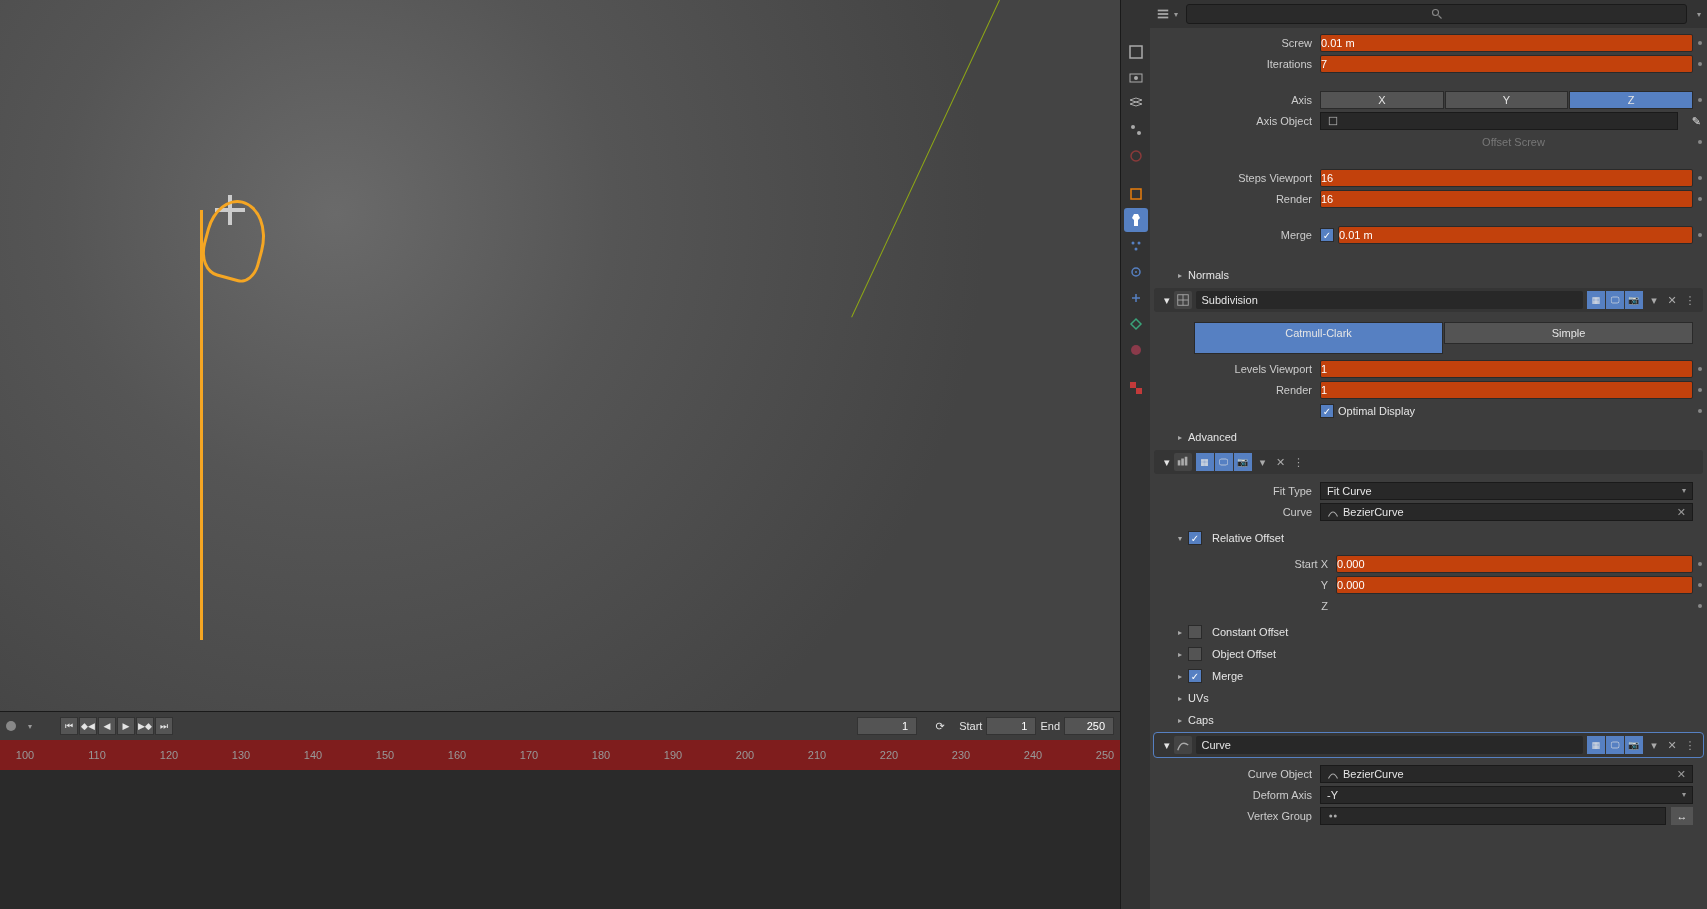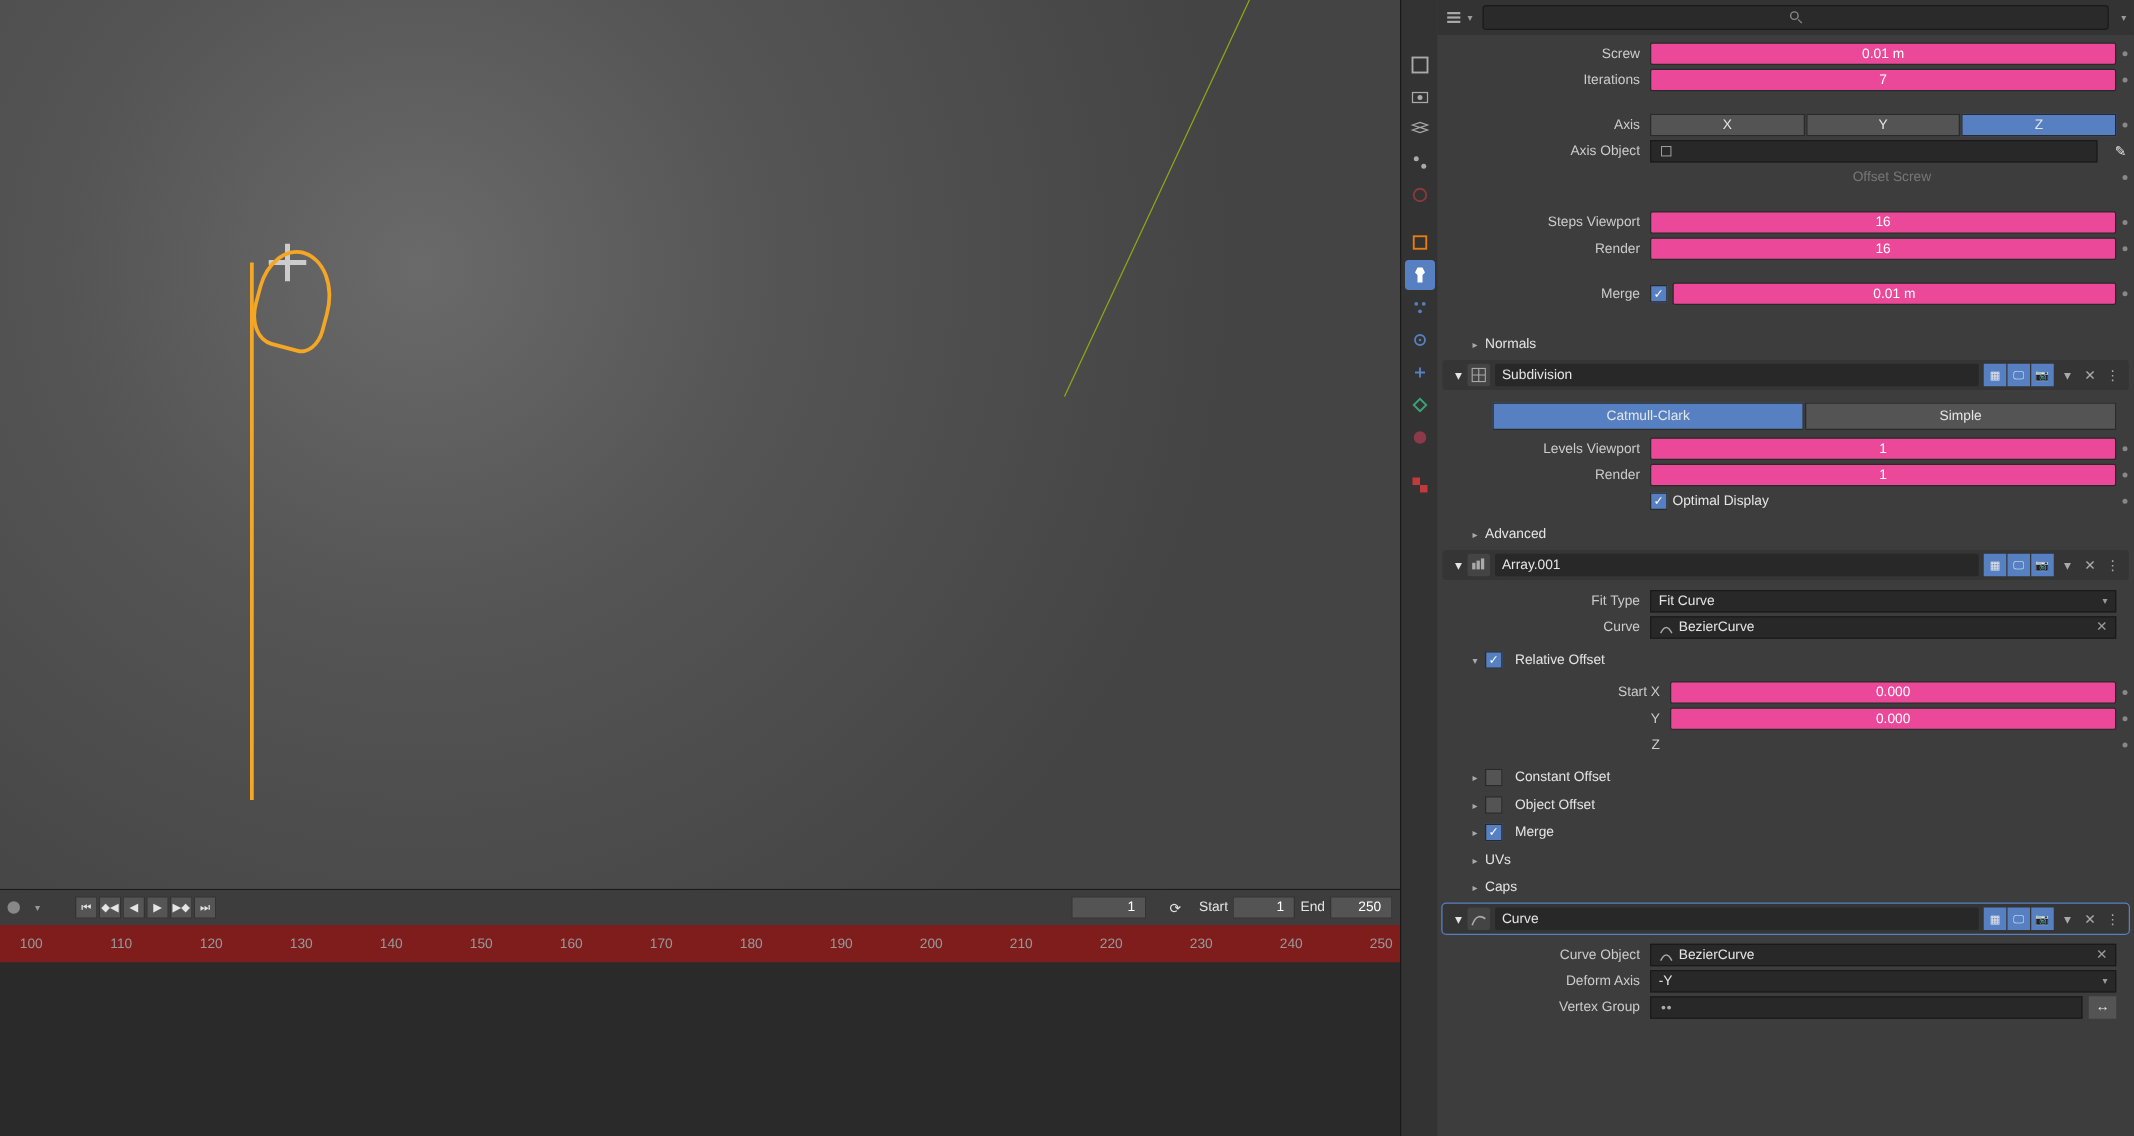--- a/index.html
+++ b/index.html
@@ -30,21 +30,21 @@
 .tool-icon svg { width: 16px; height: 16px; }
 .tool-icon.active { background: #5680c2; }
 
 .props-panel { flex: 1; background: #3d3d3d; overflow-y: auto; }
 .props-header { height: 28px; display: flex; align-items: center; padding: 0 6px; background: #333; gap: 8px; }
 .search-box { flex: 1; background: #2a2a2a; border: 1px solid #1a1a1a; border-radius: 3px; height: 20px; display: flex; align-items: center; justify-content: center; color: #888; }
 
 .prop-row { display: flex; align-items: center; height: 20px; margin: 1px 0; }
 .prop-label { width: 130px; text-align: right; padding-right: 8px; color: #ccc; font-size: 11px; }
 .prop-value { flex: 1; display: flex; gap: 1px; padding-right: 14px; }
-.num-field { flex: 1; background: #ec4899; border: 1px solid #2a2a2a; text-align: center; height: 18px; line-height: 16px; color: #fff; border-radius: 2px; }
+.num-field { flex: 1; background: #c2410c; border: 1px solid #2a2a2a; text-align: left; height: 18px; line-height: 16px; color: #fff; border-radius: 2px; }
 .btn-toggle { flex: 1; background: #545454; text-align: center; height: 18px; line-height: 16px; border: 1px solid #2a2a2a; cursor: pointer; }
 .btn-toggle.active { background: #5680c2; }
 .dropdown-field { flex: 1; background: #282828; border: 1px solid #1a1a1a; height: 18px; line-height: 16px; padding: 0 6px; position: relative; }
 .dropdown-field::after { content: '▾'; position: absolute; right: 6px; color: #999; font-size: 8px; }
 .obj-field { flex: 1; background: #282828; border: 1px solid #1a1a1a; height: 18px; line-height: 16px; padding: 0 6px; display: flex; align-items: center; gap: 4px; }
 .obj-field .x-btn { margin-left: auto; color: #999; cursor: pointer; }
 
 .checkbox { width: 14px; height: 14px; background: #545454; border: 1px solid #2a2a2a; margin-right: 4px; display: inline-flex; align-items: center; justify-content: center; }
 .checkbox.checked { background: #5680c2; }
 .checkbox.checked::after { content: '✓'; font-size: 10px; color: #fff; }
@@ -312,21 +312,21 @@
         <div class="mod-toggle-btn">▦</div>
         <div class="mod-toggle-btn">🖵</div>
         <div class="mod-toggle-btn">📷</div>
       </div>
       <span class="mod-extra">▾</span>
       <span class="mod-extra">✕</span>
       <span class="mod-extra">⋮</span>
     </div>
     <div class="panel-section">
       <div class="sub-toggle-row" style="padding-left:4px">
-        <div class="btn-toggle active" style="height:22px;line-height:20px">Catmull-Clark</div>
+        <div class="btn-toggle active" style="height:32px;line-height:20px">Catmull-Clark</div>
         <div class="btn-toggle" style="height:22px;line-height:20px">Simple</div>
       </div>
       <div class="prop-row prop-block">
         <div class="prop-label">Levels Viewport</div>
         <div class="prop-value">
             <div class="num-field">1</div>
           </div>
           <span class="dot"></span>
       </div>
       <div class="prop-row prop-block">
@@ -349,21 +349,20 @@
 
     <div class="modifier-header">
       <span class="chev">▾</span>
       <span class="mod-icon">
           <svg width="14" height="14" viewBox="0 0 16 16">
             <rect x="2" y="6" width="3" height="6" fill="#aaa"></rect>
             <rect x="6" y="4" width="3" height="8" fill="#aaa"></rect>
             <rect x="10" y="2" width="3" height="10" fill="#aaa"></rect>
           </svg>
         </span>
-      <div class="mod-name">Array.001</div>
       <div class="mod-toggles">
         <div class="mod-toggle-btn">▦</div>
         <div class="mod-toggle-btn">🖵</div>
         <div class="mod-toggle-btn">📷</div>
       </div>
       <span class="mod-extra">▾</span>
       <span class="mod-extra">✕</span>
       <span class="mod-extra">⋮</span>
     </div>
     <div class="panel-section">

